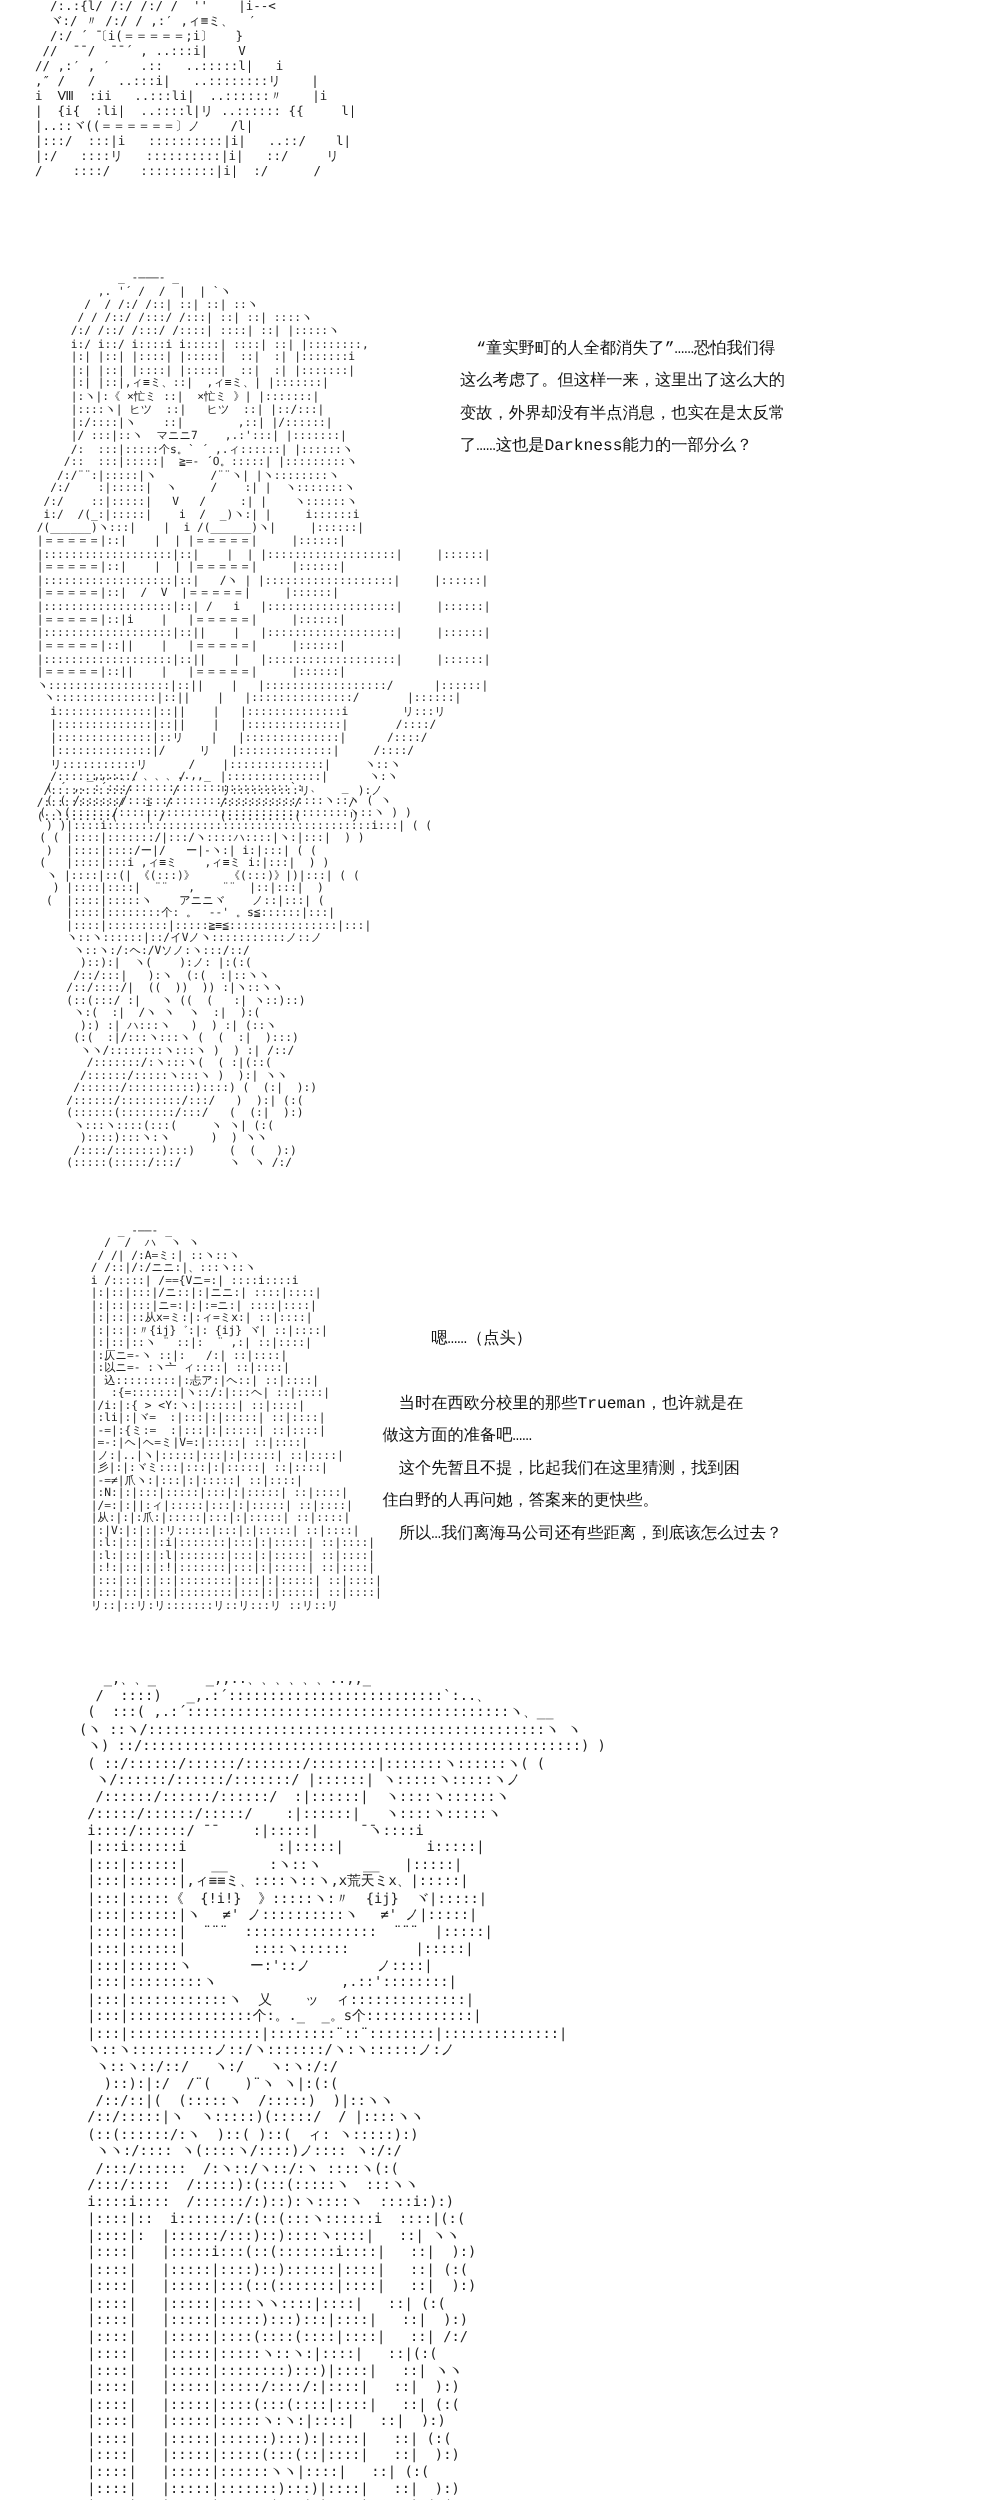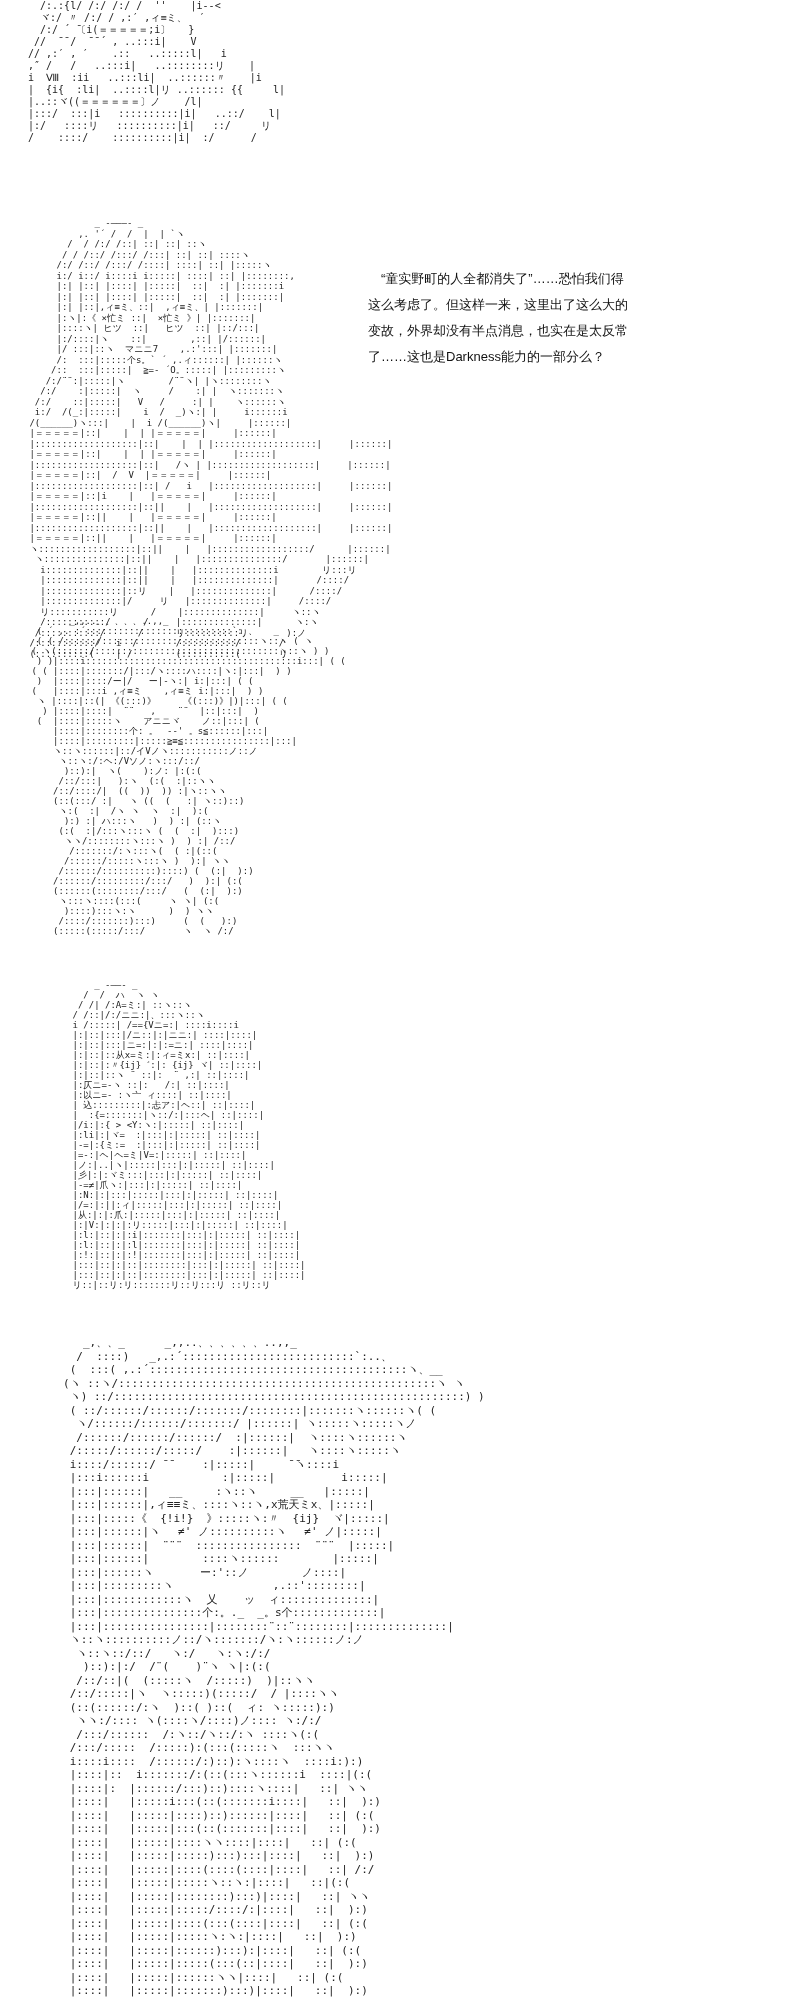--- a/index.html
+++ b/index.html
@@ -19,21 +19,21 @@
     white-space: pre;
   }
   .aa1 { left: 28px;  top: 0px;    font-size: 10px; line-height: 12px;   }
   .aa2 { left: 24px;  top: 170px;  font-size: 9px;  line-height: 10.5px; margin-top: 48px; }
   .aa3 { left: 26px;  top: 616px;  font-size: 9px;  line-height: 10px;   }
   .aa4 { left: 40px;  top: 980px;  font-size: 9px;  line-height: 10px;   }
   .aa5 { left: 30px;  top: 1336px; font-size: 11px; line-height: 13.5px; }
   .dialogue {
     position: absolute;
     color: #111111;
-    font-family: Liberation Sans, sans-serif;
+    font-family: Liberation Mono, monospace;
     font-size: 13px;
     line-height: 26px;
     white-space: pre;
   }
   .d2 { left: 368px; top: 266px; }
   .d3 { left: 392px; top: 688px; }
   .d4 { left: 306px; top: 1058px; }
   .d5 { left: 452px; top: 1436px; }
 </style>
 </head>
@@ -158,20 +158,27 @@
       |:N:|:|:::|:::::|:::|:|:::::| ::|::::|
       |/=:|:||:ィ|:::::|:::|:|:::::| ::|::::|
       |从:|:|:爪:|:::::|:::|:|:::::| ::|::::|
       |:|V:|:|:|:リ:::::|:::|:|:::::| ::|::::|
       |:l:|::|:|:i|:::::::|:::|:|:::::| ::|::::|
       |:l:|::|:|:l|:::::::|:::|:|:::::| ::|::::|
       |:!:|::|:|:!|:::::::|:::|:|:::::| ::|::::|
       |:::|::|:|::|::::::::|:::|:|:::::| ::|::::|
       |:::|::|:|::|::::::::|:::|:|:::::| ::|::::|
       リ::|::リ:リ:::::::リ::リ:::リ ::リ::リ</pre>
+  <div class="dialogue d4">　　　嗯……（点头）
+
+　当时在西欧分校里的那些Trueman，也许就是在
+做这方面的准备吧……
+　这个先暂且不提，比起我们在这里猜测，找到困
+住白野的人再问她，答案来的更快些。
+　所以…我们离海马公司还有些距离，到底该怎么过去？</div>
 
   <pre class="aa aa5">        _,、、_      _,,..、、、、、、..,,_
        /  ::::)   _,.:´::::::::::::::::::::::::::`:..、
       (  :::( ,.:´:::::::::::::::::::::::::::::::::::::::ヽ、__
      (ヽ ::ヽ/::::::::::::::::::::::::::::::::::::::::::::::::ヽ ヽ
       ヽ) ::/:::::::::::::::::::::::::::::::::::::::::::::::::::::) )
       ( ::/::::::/::::::/:::::::/::::::::|:::::::ヽ::::::ヽ( (
        ヽ/::::::/::::::/:::::::/ |::::::| ヽ:::::ヽ:::::ヽノ
        /::::::/::::::/::::::/  :|::::::|  ヽ::::ヽ::::::ヽ
       /:::::/::::::/:::::/    :|::::::|   ヽ::::ヽ:::::ヽ

